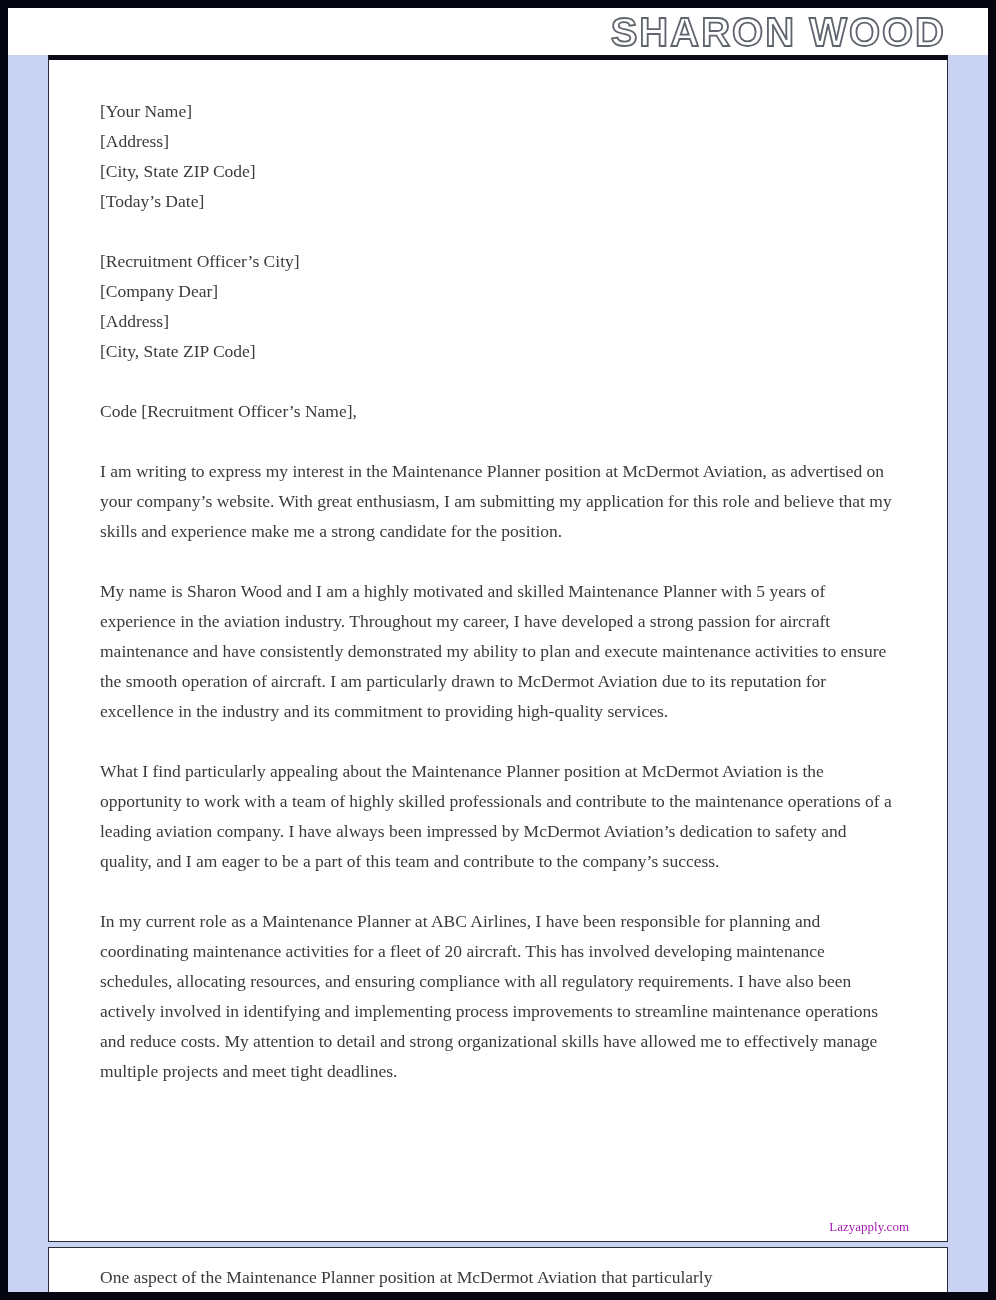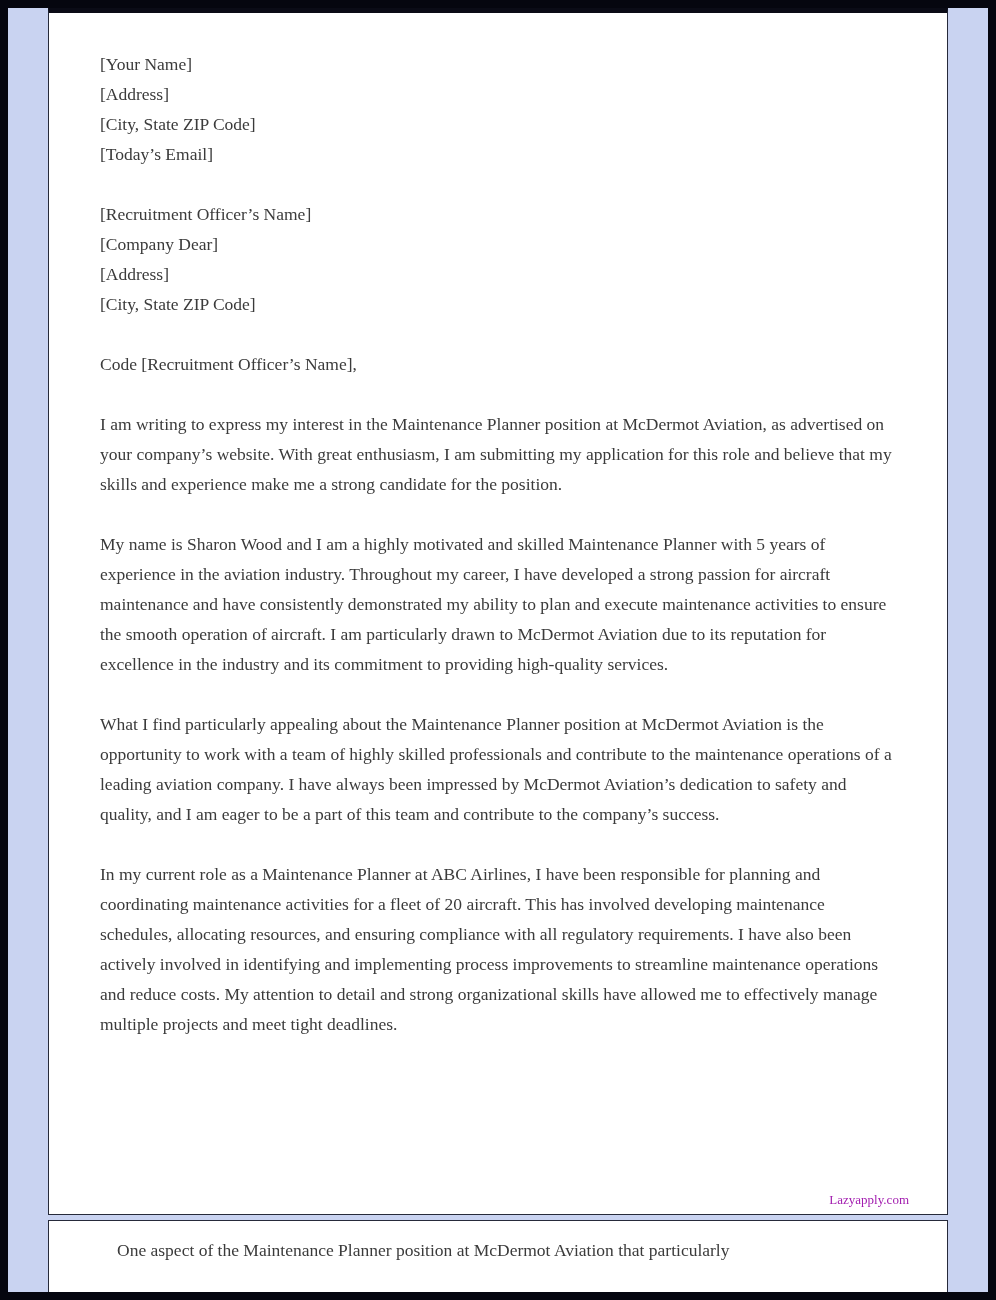--- a/index.html
+++ b/index.html
@@ -67,45 +67,48 @@
     position: absolute;
     bottom: 6px;
     right: 38px;
     font-size: 13px;
     color: #a21caf;
     line-height: 16px;
   }
   .page-two {
     margin-top: 5px;
     flex: 1 1 auto;
-    padding: 14px 50px 0 68px;
+    padding: 14px 50px 0 51px;
     color: #3b3b3b;
     font-size: 17.5px;
     line-height: 30px;
     border-top: 1px solid #262a3a;
   }
 </style>
 </head>
 <body>
 
 <div class="frame">
   <div class="inner">
 
+    <div class="letterhead">
+      <div class="letterhead-name">SHARON WOOD</div>
+    </div>
 
     <div class="page page-one">
 
       <div class="block">
           <div>[Your Name]</div>
           <div>[Address]</div>
           <div>[City, State ZIP Code]</div>
-          <div>[Today’s Email]</div>
+          <div>[Today’s Date]</div>
         </div>
 
       <div class="block">
-          <div>[Recruitment Officer’s Name]</div>
+          <div>[Recruitment Officer’s City]</div>
           <div>[Company Dear]</div>
           <div>[Address]</div>
           <div>[City, State ZIP Code]</div>
         </div>
 
       <div class="salutation">Code [Recruitment Officer’s Name],</div>
 
       <div class="body-paragraphs">
           <p>I am writing to express my interest in the Maintenance Planner position at McDermot Aviation, as advertised on your company’s website. With great enthusiasm, I am submitting my application for this role and believe that my skills and experience make me a strong candidate for the position.</p>
           <p>My name is Sharon Wood and I am a highly motivated and skilled Maintenance Planner with 5 years of experience in the aviation industry. Throughout my career, I have developed a strong passion for aircraft maintenance and have consistently demonstrated my ability to plan and execute maintenance activities to ensure the smooth operation of aircraft. I am particularly drawn to McDermot Aviation due to its reputation for excellence in the industry and its commitment to providing high-quality services.</p>

